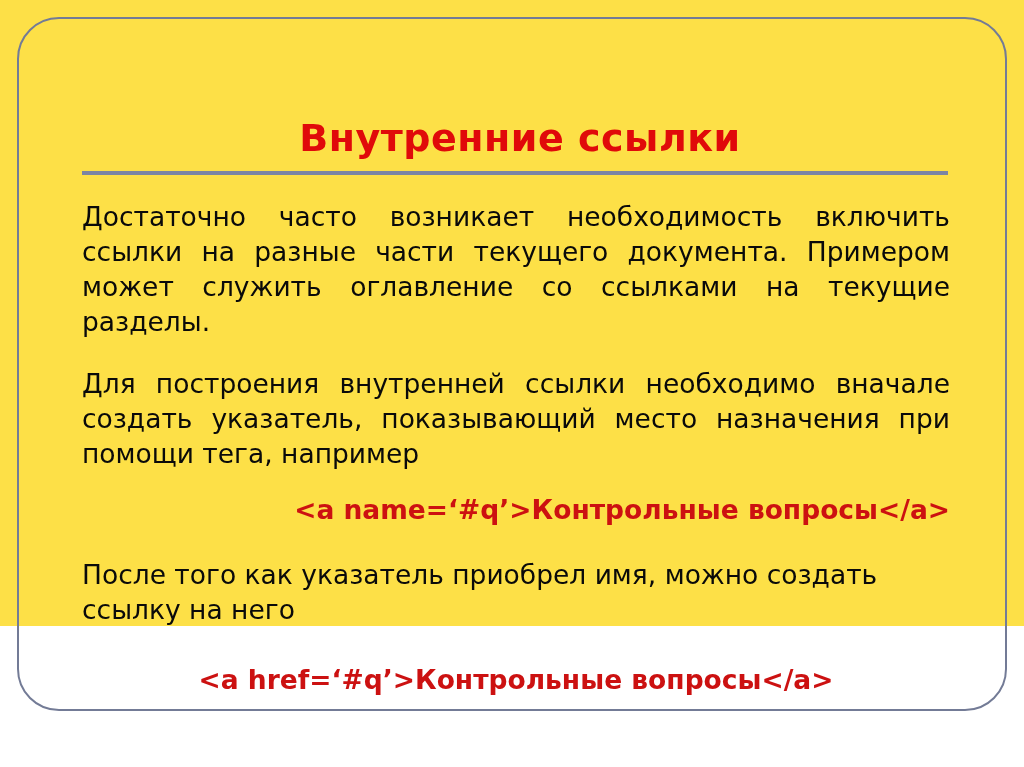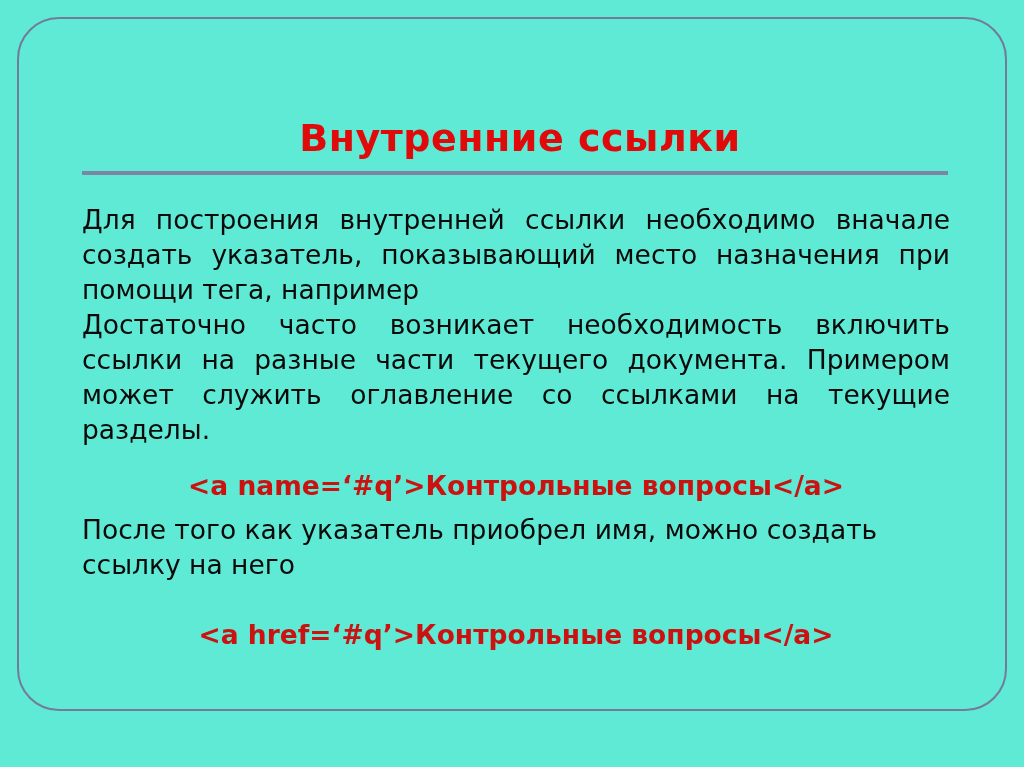--- a/index.html
+++ b/index.html
@@ -11,22 +11,22 @@
     width: 1024px;
     height: 767px;
     background: #ffffff;
     font-family: "DejaVu Sans", "Liberation Sans", sans-serif;
     overflow: hidden;
   }
 
   .slide {
     position: relative;
     width: 1024px;
-    height: 767px;
-    background: #5eead4;
+    height: 626px;
+    background: #fde047;
     box-sizing: border-box;
   }
 
   
   .slide-frame {
     position: absolute;
     left: 17px;
     top: 17px;
     width: 990px;
     height: 694px;
@@ -92,48 +92,49 @@
     font-family: "DejaVu Sans", "Liberation Sans", sans-serif;
     font-weight: bold;
     font-size: 26.5px;
     line-height: 34px;
     text-align: center;
     white-space: nowrap;
   }
 
   .code-line.code-first {
     margin-top: 22px;
+    text-align: right;
   }
 
   .code-line.code-second {
     margin-top: 36px;
   }
 
   .para.after-code {
-    margin-top: 9px;
+    margin-top: 30px;
   }
 </style>
 </head>
 <body>
 
 <div class="slide">
 
   <div class="slide-frame"></div>
 
   <div class="content">
 
     <h1 class="slide-title">Внутренние ссылки</h1>
 
     <div class="title-rule"></div>
 
     <div class="body-block">
 
+      <p class="para">Достаточно часто возникает необходимость включить ссылки на разные части текущего документа. Примером может служить оглавление со ссылками  на текущие разделы.</p>
+
       <p class="para gap-top">Для построения внутренней ссылки необходимо вначале создать указатель, показывающий место назначения при помощи тега, например</p>
-
-      <p class="para">Достаточно часто возникает необходимость включить ссылки на разные части текущего документа. Примером может служить оглавление со ссылками  на текущие разделы.</p>
 
       <p class="code-line code-first">&lt;a name=‘#q’&gt;Контрольные вопросы&lt;/a&gt;</p>
 
       <p class="para after-code last-left">После того как указатель приобрел имя, можно создать ссылку на него</p>
 
       <p class="code-line code-second">&lt;a href=‘#q’&gt;Контрольные вопросы&lt;/a&gt;</p>
 
     </div>
   </div>
 </div>

